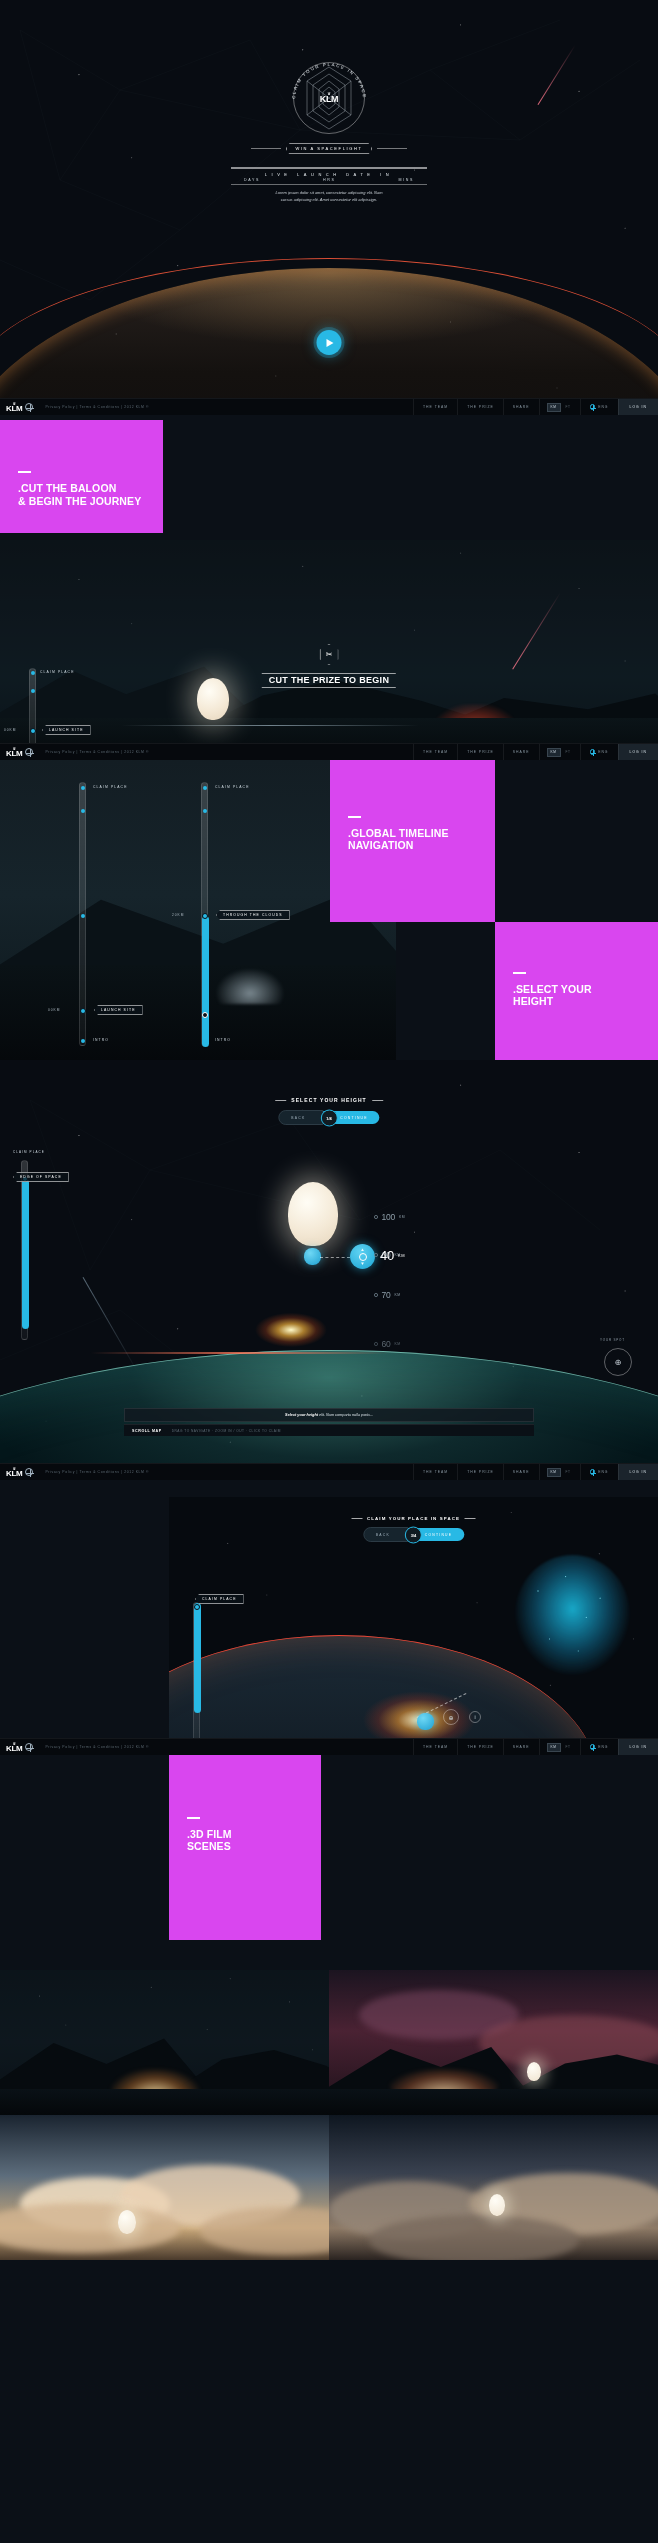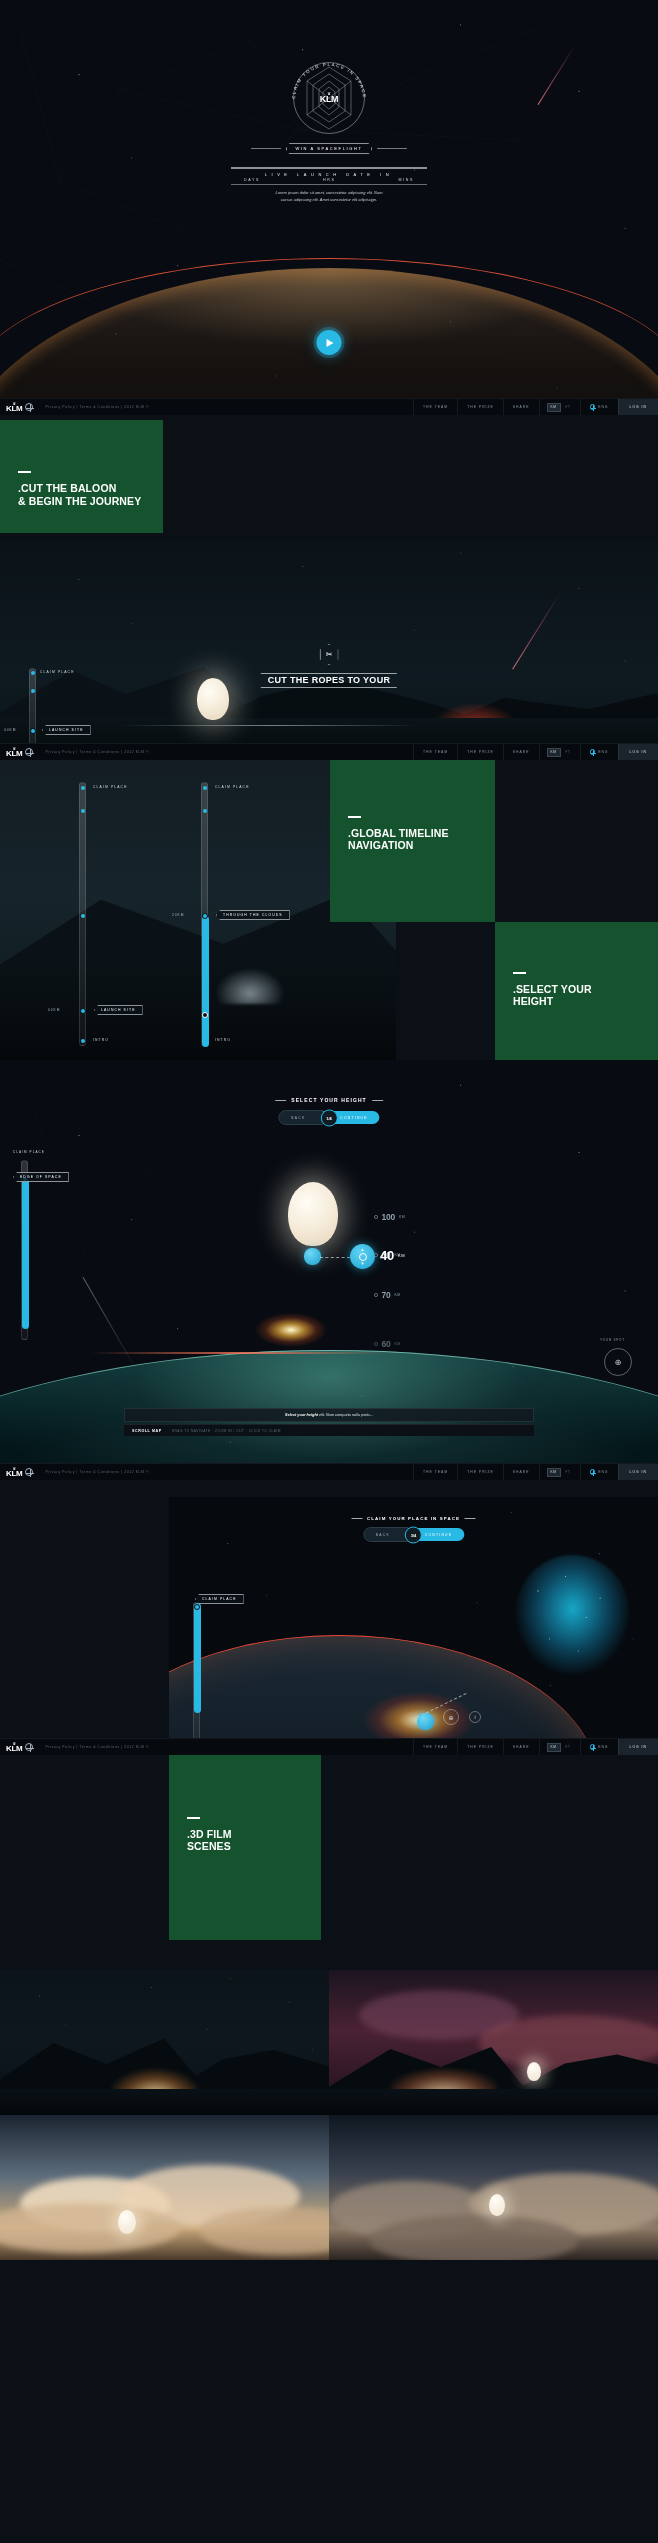--- a/index.html
+++ b/index.html
@@ -130,21 +130,21 @@
     width:25px; height:25px; border-radius:50%; background:#28b9e5;
     box-shadow:0 0 0 3px rgba(40,185,229,.25), 0 0 14px rgba(40,185,229,.6);
     display:flex; align-items:center; justify-content:center; z-index:8; }
   .play-tri { width:0;height:0;border-left:7px solid #fff;border-top:4.5px solid transparent;
               border-bottom:4.5px solid transparent; margin-left:2px; }
   .shoot { position:absolute; width:1px; height:70px; background:linear-gradient(180deg,transparent,rgba(255,120,140,.85));
            transform:rotate(32deg); }
 
   
   #sec2 { top:415px; height:125px; background:#0b1017; }
-  .blk { position:absolute; background:#14532d; }
+  .blk { position:absolute; background:#d946ef; }
   .blk .dash { width:13px; height:1.6px; background:#fff; margin-bottom:9px; }
   .blk h2 { font-size:10.5px; font-weight:bold; line-height:12.5px; letter-spacing:.1px; }
   .blk-inner { position:absolute; left:18px; bottom:26px; }
 
   
   #sec3 { top:540px; height:220px; }
   .night-sky { position:absolute; inset:0;
     background:linear-gradient(180deg,#101b1f 0%, #15232a 38%, #162a31 62%, #0d1a20 100%); }
   .mtn { position:absolute; bottom:0; background:#070d11; }
   .m1 { left:-30px; bottom:30px; width:300px; height:66px;
@@ -224,21 +224,21 @@
     width:17px; height:17px; border-radius:50%; background:#101b22;
     border:1.3px solid #28b9e5; display:flex; align-items:center; justify-content:center;
     font-size:4px; font-weight:bold; color:#fff; }
   .step-title { position:absolute; left:50%; transform:translateX(-50%);
     display:flex; align-items:center; gap:5px; z-index:12; }
   .step-title .l { width:11px; height:.7px; background:rgba(255,255,255,.65); }
   .step-title .t { font-size:5px; font-weight:bold; letter-spacing:1.1px; }
 
   .alt-mark { position:absolute; display:flex; align-items:center; gap:4px; }
   .alt-dot { width:3.5px; height:3.5px; border-radius:50%; border:1px solid #6d7d88; }
-  .alt-num { font-size:8.5px; font-weight:bold; color:#8e9ea9; letter-spacing:-.2px; }
+  .alt-num { font-size:8.5px; font-weight:normal; color:#8e9ea9; letter-spacing:-.2px; }
   .alt-unit { font-size:3.4px; color:#8e9ea9; letter-spacing:.4px; }
   .alt-mark.sel .alt-num { color:#fff; font-size:13px; }
   .alt-mark.sel .alt-unit { color:#fff; font-size:4px; }
 
   .stepper { position:absolute; width:25px; height:25px; border-radius:50%;
     background:radial-gradient(circle at 40% 32%, #5ed2f2, #1ba5d4);
     box-shadow:0 0 10px rgba(40,185,229,.6);
     display:flex; flex-direction:column; align-items:center; justify-content:center; gap:1px; }
   .stepper .ar { font-size:4.5px; color:#e9fbff; line-height:4px; }
   .stepper .ctr { width:8px; height:8px; border-radius:50%; border:1.3px solid #fff; }
@@ -429,21 +429,21 @@
     <div class="mtn m1"></div>
     <div class="mtn m2"></div>
     <div class="mtn m3"></div>
     <div class="night-light"></div>
     <div class="night-ground"></div>
     <div style="position:absolute;left:120px;bottom:34px;width:300px;height:1.4px;background:linear-gradient(90deg,transparent,rgba(200,225,240,.55),transparent);filter:blur(.6px);"></div>
     <div class="balloon" style="left:197px; bottom:40px;"></div>
 
     <div class="cut-box" style="top:104px;">
       <div class="scissors-badge">✂</div>
-      <div class="cut-title">CUT THE ROPES TO YOUR</div>
+      <div class="cut-title">CUT THE PRIZE TO BEGIN</div>
     </div>
 
     <div class="rail" style="left:29px; top:128px; height:92px;">
       <div class="node" style="top:4px;"></div>
       <div class="node" style="top:22px;"></div>
       <div class="node big" style="top:62px;"></div>
       <div class="node" style="top:82px;"></div>
     </div>
     <div class="node-lbl" style="left:40px; top:132px;">CLAIM PLACE</div>
     <div class="tag" style="left:42px; top:190px;">LAUNCH SITE</div>

